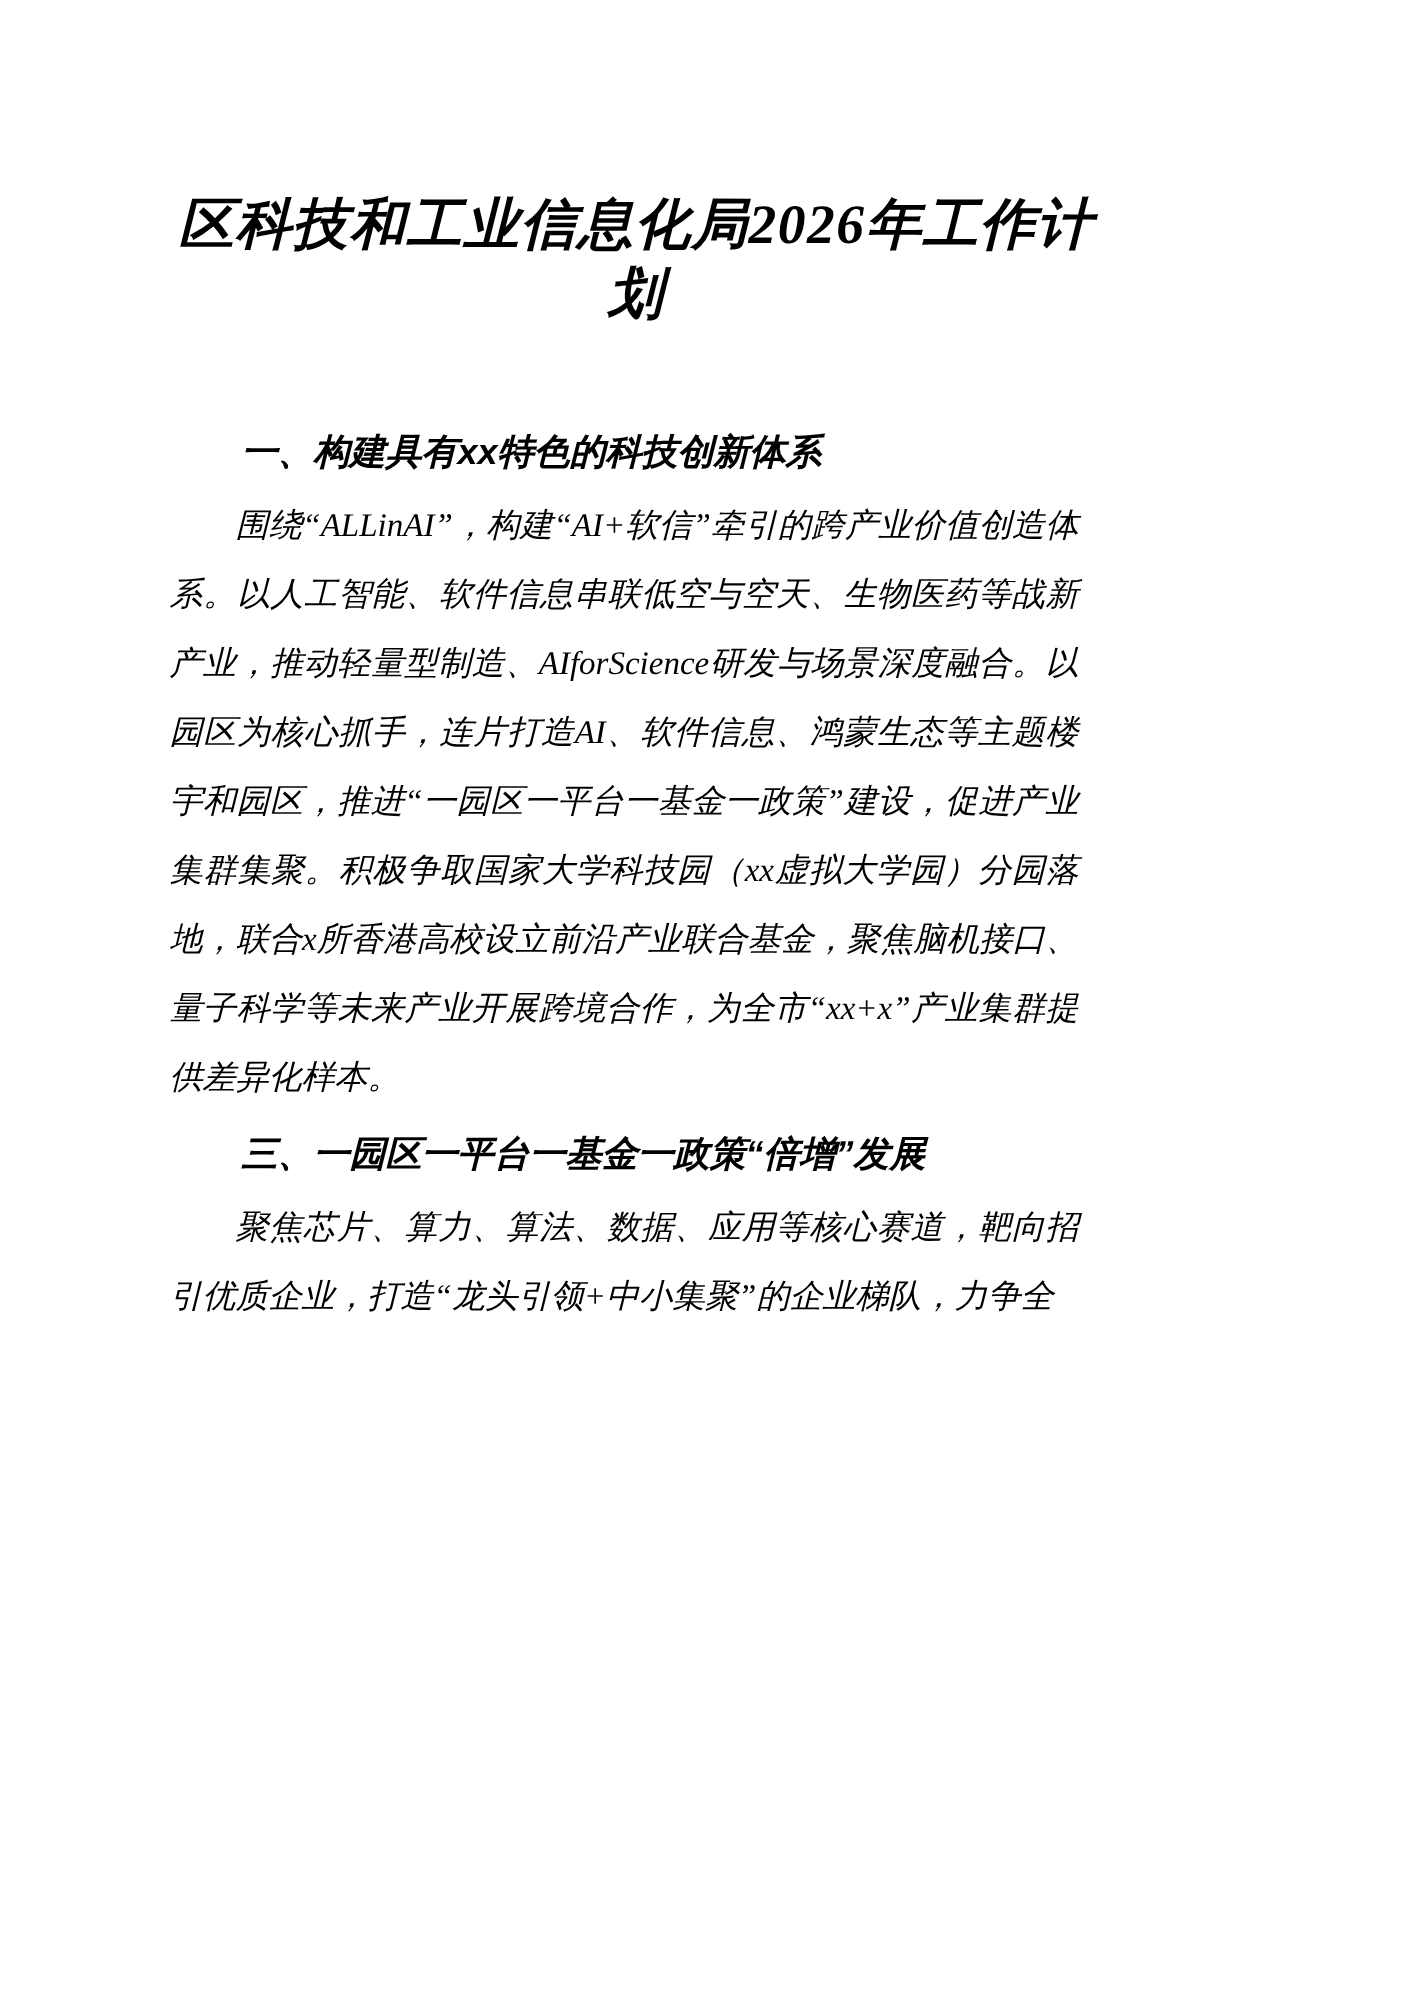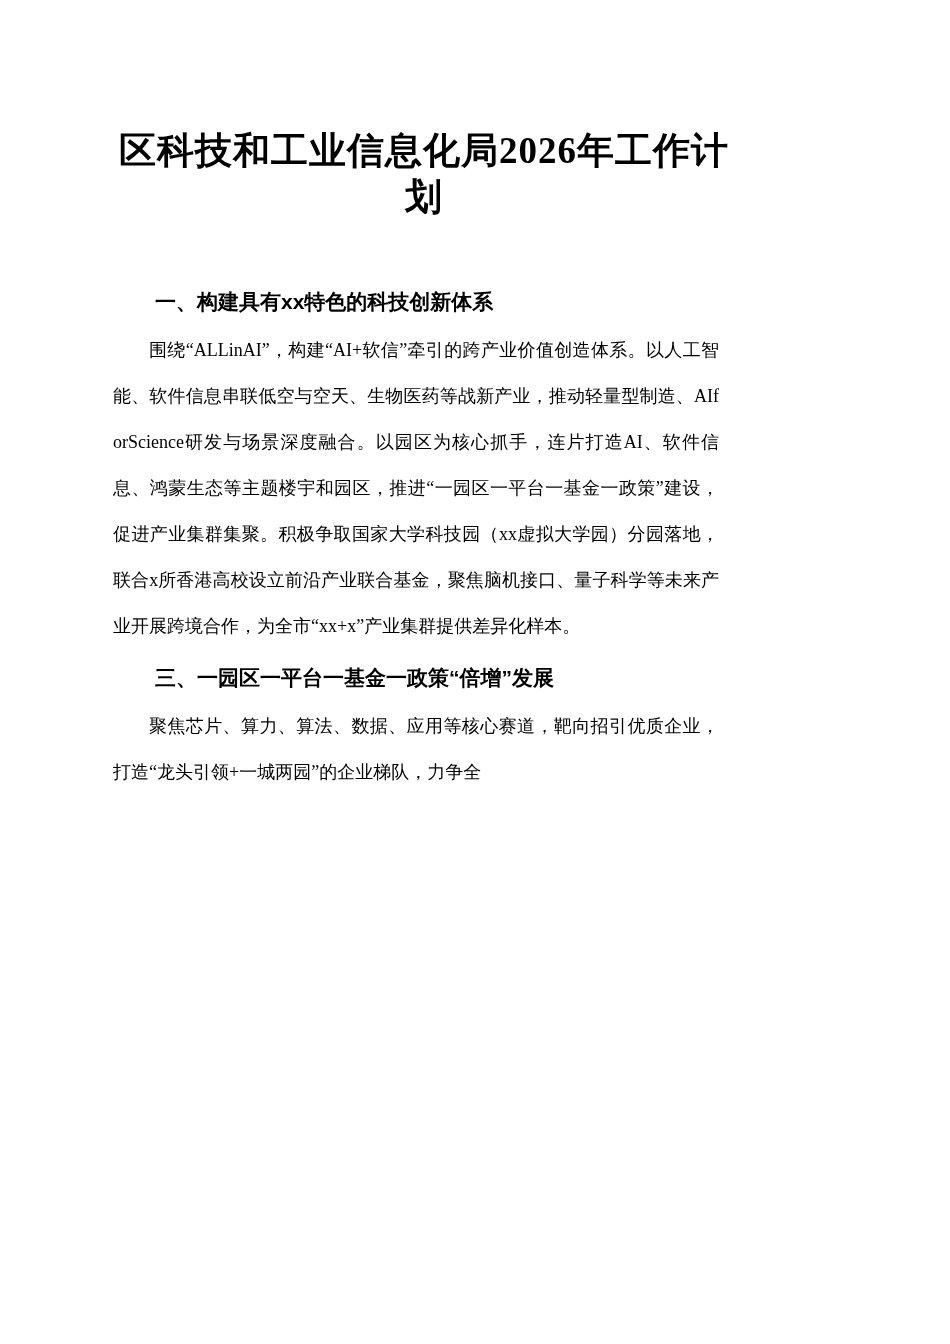--- a/index.html
+++ b/index.html
@@ -14,55 +14,56 @@
     font-family: "Liberation Serif", serif;
     color: #000000;
   }
   .page {
     box-sizing: border-box;
     width: 848px;
     height: 1344px;
     padding: 128px 113px 40px 113px;
     background: #ffffff;
     overflow: hidden;
+    font-style: italic;
   }
   .doc-title {
     font-family: "Liberation Serif", serif;
     font-size: 37px;
     font-weight: bold;
     line-height: 1.25;
     text-align: center;
     letter-spacing: 1px;
     margin: 0 0 58px 0;
   }
   .section-heading {
     font-family: "Liberation Sans", sans-serif;
-    font-size: 21px;
+    font-size: 24px;
     font-weight: bold;
     line-height: 46px;
     text-indent: 2em;
     margin: 6px 0 2px 0;
   }
   .paragraph {
     font-family: "Liberation Serif", serif;
-    font-size: 18px;
+    font-size: 22px;
     line-height: 46px;
     text-indent: 2em;
     text-align: justify;
     margin: 0 16px 2px 0;
     word-break: break-all;
   }
 </style>
 </head>
 <body>
 
 <div class="page">
 
   <h1 class="doc-title">区科技和工业信息化局2026年工作计划</h1>
 
   <h2 class="section-heading">一、构建具有xx特色的科技创新体系</h2>
   <p class="paragraph">围绕“ALLinAI”，构建“AI+软信”牵引的跨产业价值创造体系。以人工智能、软件信息串联低空与空天、生物医药等战新产业，推动轻量型制造、AIforScience研发与场景深度融合。以园区为核心抓手，连片打造AI、软件信息、鸿蒙生态等主题楼宇和园区，推进“一园区一平台一基金一政策”建设，促进产业集群集聚。积极争取国家大学科技园（xx虚拟大学园）分园落地，联合x所香港高校设立前沿产业联合基金，聚焦脑机接口、量子科学等未来产业开展跨境合作，为全市“xx+x”产业集群提供差异化样本。</p>
 
 
   <h2 class="section-heading">三、一园区一平台一基金一政策“倍增”发展</h2>
-  <p class="paragraph">聚焦芯片、算力、算法、数据、应用等核心赛道，靶向招引优质企业，打造“龙头引领+一城两园”的企业梯队，力争全</p>
+  <p class="paragraph">聚焦芯片、算力、算法、数据、应用等核心赛道，靶向招引优质企业，打造“龙头引领+中小集聚”的企业梯队，力争全</p>
 
 </div>
 
 </body></html>

